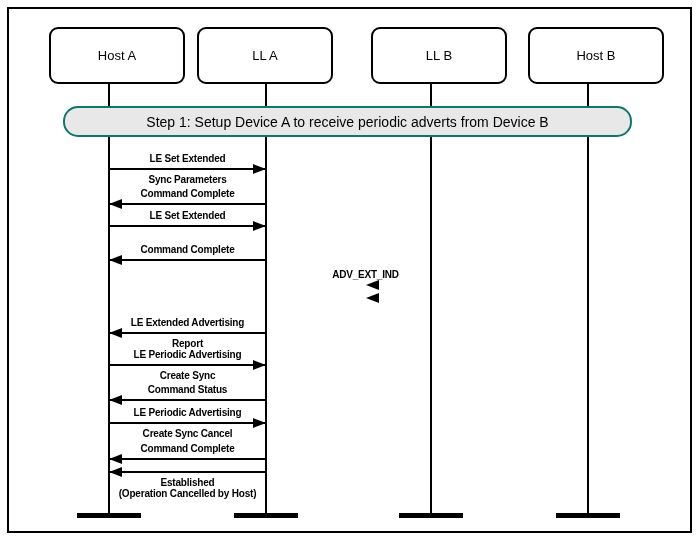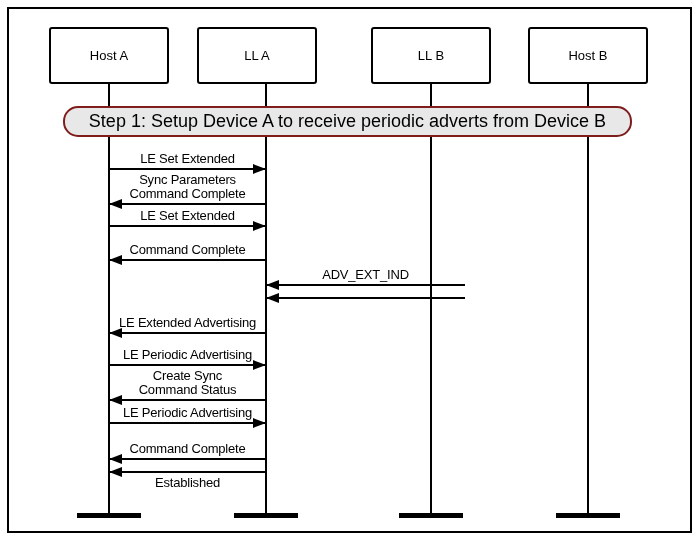--- a/index.html
+++ b/index.html
@@ -15,41 +15,41 @@
     position: absolute; left: 7px; top: 7px;
     width: 685px; height: 526px;
     border: 2px solid #000;
     box-sizing: border-box;
   }
   .lifeline {
     position: absolute; top: 84px; height: 432px; width: 2px;
     background: #000; z-index: 1;
   }
   .actor {
-    position: absolute; top: 27px; width: 120px; height: 57px;
-    border: 2px solid #000; border-radius: 3px;
+    position: absolute; top: 27px; width: 136px; height: 57px;
+    border: 2px solid #000; border-radius: 9px;
     background: #ffffff; box-sizing: border-box;
     display: flex; align-items: center; justify-content: center;
     font-size: 13px; z-index: 3;
   }
   .banner {
     position: absolute; left: 63px; top: 106px; width: 569px; height: 31px;
-    border: 2px solid #7f1d1d; border-radius: 15px;
+    border: 2px solid #0f766e; border-radius: 15px;
     background: #e8e8e8; box-sizing: border-box;
     display: flex; align-items: center; justify-content: center;
-    font-size: 18px; z-index: 4;
+    font-size: 14px; z-index: 4;
   }
   .msg {
     position: absolute; display: flex; flex-direction: column; z-index: 2;
   }
   .span-a { left: 109px; width: 157px; }   
-  .span-b { left: 266px; width: 199px; }   
+  .span-b { left: 266px; width: 199px; align-items: center; }   
   .lbl {
-    font-size: 13px; line-height: 11px; text-align: center;
-    white-space: nowrap; letter-spacing: -0.2px;
+    font-size: 10px; line-height: 11px; text-align: center;
+    white-space: nowrap; letter-spacing: -0.2px; font-weight: bold;
   }
   .arrow { position: relative; height: 10px; }
   .arrow i { display: block; }
   .arrow .line {
     position: absolute; left: 0; right: 0; top: 4px;
     border-top: 2px solid #000;
   }
   .arrow .head {
     position: absolute; top: 0; width: 0; height: 0;
     border-top: 5px solid transparent;
@@ -136,20 +136,21 @@
       <i class="head"></i>
     </div>
 </div>
 
 <div class="msg span-a" style="top:317px">
   <div class="lbl">LE Extended Advertising</div>
   <div class="arrow left">
       <i class="line"></i>
       <i class="head"></i>
     </div>
+  <div class="lbl">Report</div>
 </div>
 
 <div class="msg span-a" style="top:349px">
   <div class="lbl">LE Periodic Advertising</div>
   <div class="arrow right">
       <i class="line"></i>
       <i class="head"></i>
     </div>
   <div class="lbl">Create Sync</div>
 </div>
@@ -161,34 +162,36 @@
       <i class="head"></i>
     </div>
 </div>
 
 <div class="msg span-a" style="top:407px">
   <div class="lbl">LE Periodic Advertising</div>
   <div class="arrow right">
       <i class="line"></i>
       <i class="head"></i>
     </div>
+  <div class="lbl">Create Sync Cancel</div>
 </div>
 
 <div class="msg span-a" style="top:443px">
   <div class="lbl">Command Complete</div>
   <div class="arrow left">
       <i class="line"></i>
       <i class="head"></i>
     </div>
 </div>
 
 <div class="msg span-a" style="top:467px">
   <div class="arrow left">
       <i class="line"></i>
       <i class="head"></i>
     </div>
   <div class="lbl">Established</div>
+  <div class="lbl">(Operation Cancelled by Host)</div>
 </div>
 
 <div class="endbar" style="left:77px"></div>
 <div class="endbar" style="left:234px"></div>
 <div class="endbar" style="left:399px"></div>
 <div class="endbar" style="left:556px"></div>
 
 </body></html>

